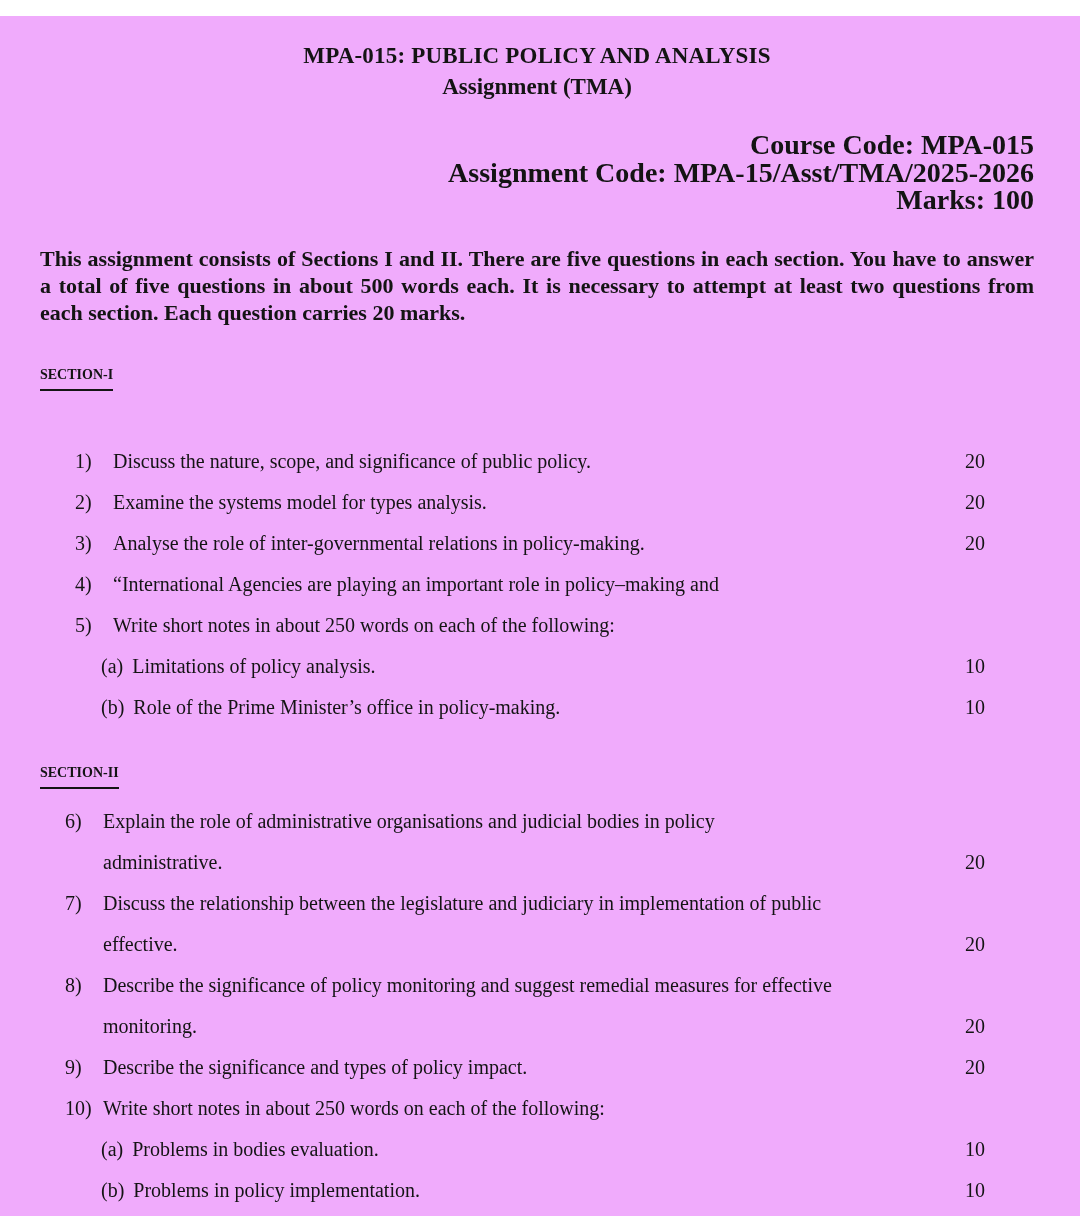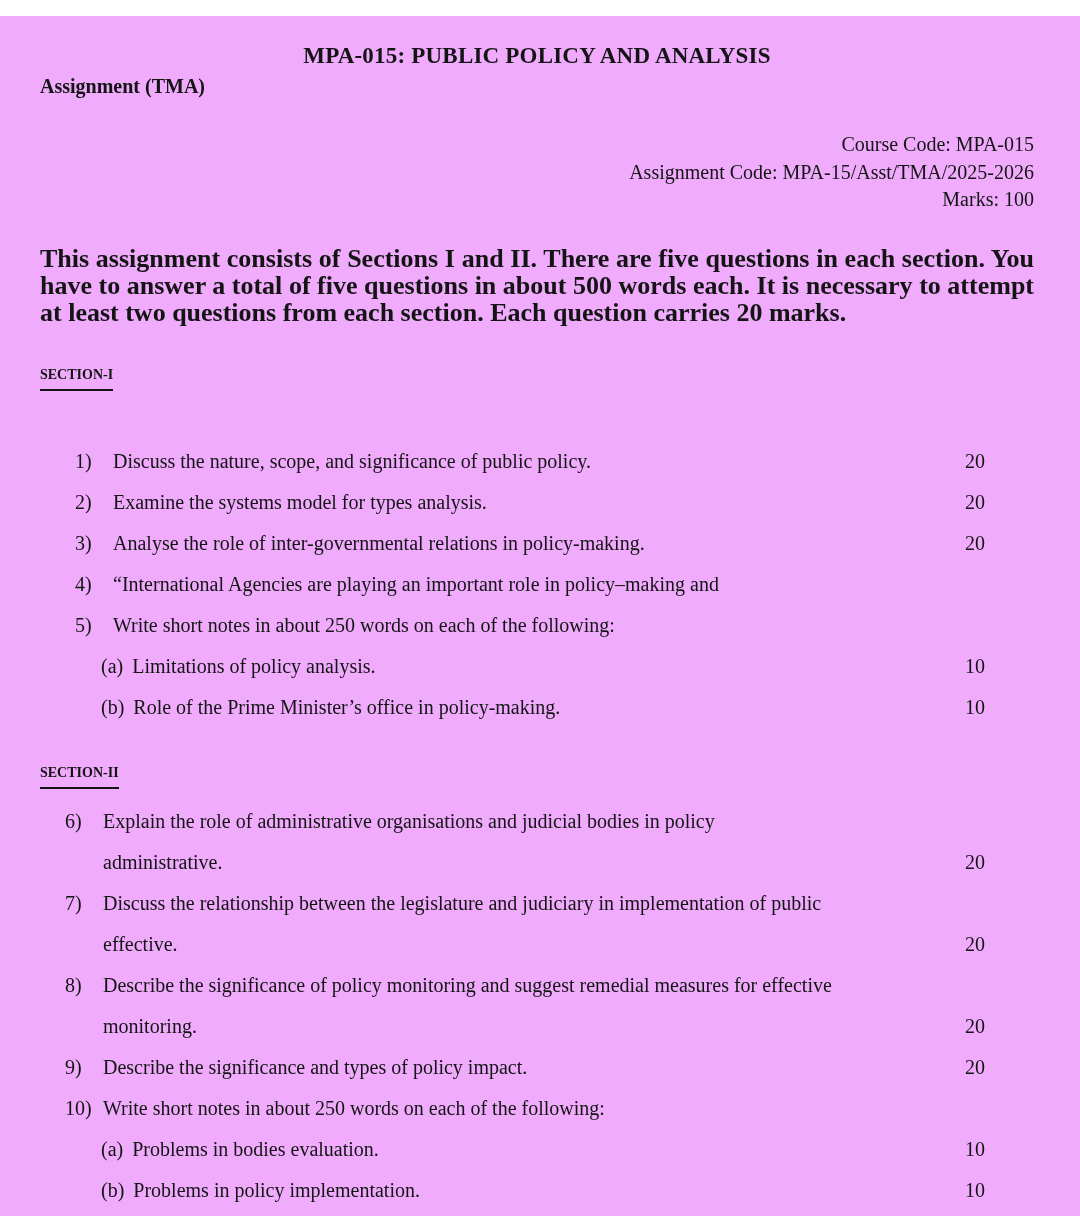--- a/index.html
+++ b/index.html
@@ -16,36 +16,36 @@
     overflow: hidden;
   }
   .doc-title {
     text-align: center;
     font-weight: bold;
     font-size: 23px;
     line-height: 31px;
     letter-spacing: 0.2px;
   }
   .doc-subtitle {
-    text-align: left;
+    text-align: center;
     font-weight: bold;
-    font-size: 20px;
+    font-size: 23px;
     line-height: 31px;
   }
   .meta-block {
     margin-top: 29px;
     text-align: right;
-    font-weight: normal;
-    font-size: 20px;
+    font-weight: bold;
+    font-size: 28px;
     line-height: 27.5px;
   }
   .instructions {
     margin-top: 31px;
     font-weight: bold;
-    font-size: 26px;
+    font-size: 22px;
     line-height: 27px;
     text-align: justify;
   }
   .section-heading {
     font-size: 14px;
     font-weight: bold;
     margin-top: 36px;
     line-height: 26px;
   }
   .section-heading .u {

